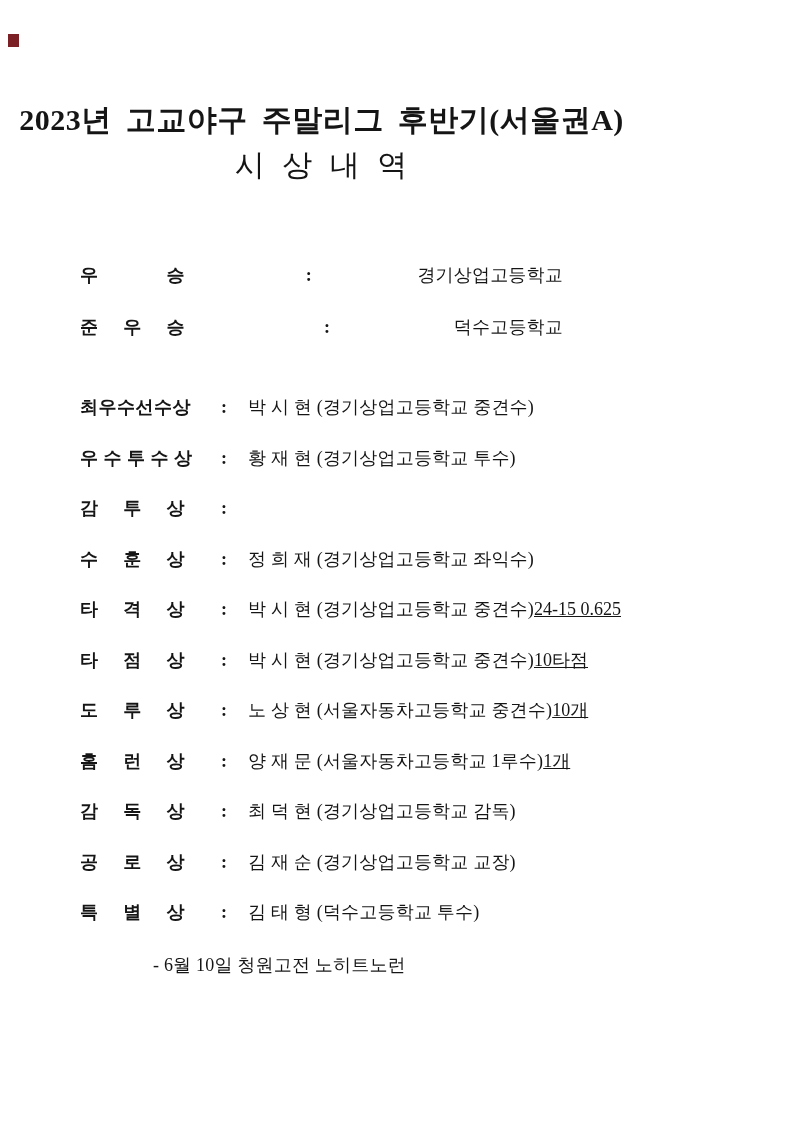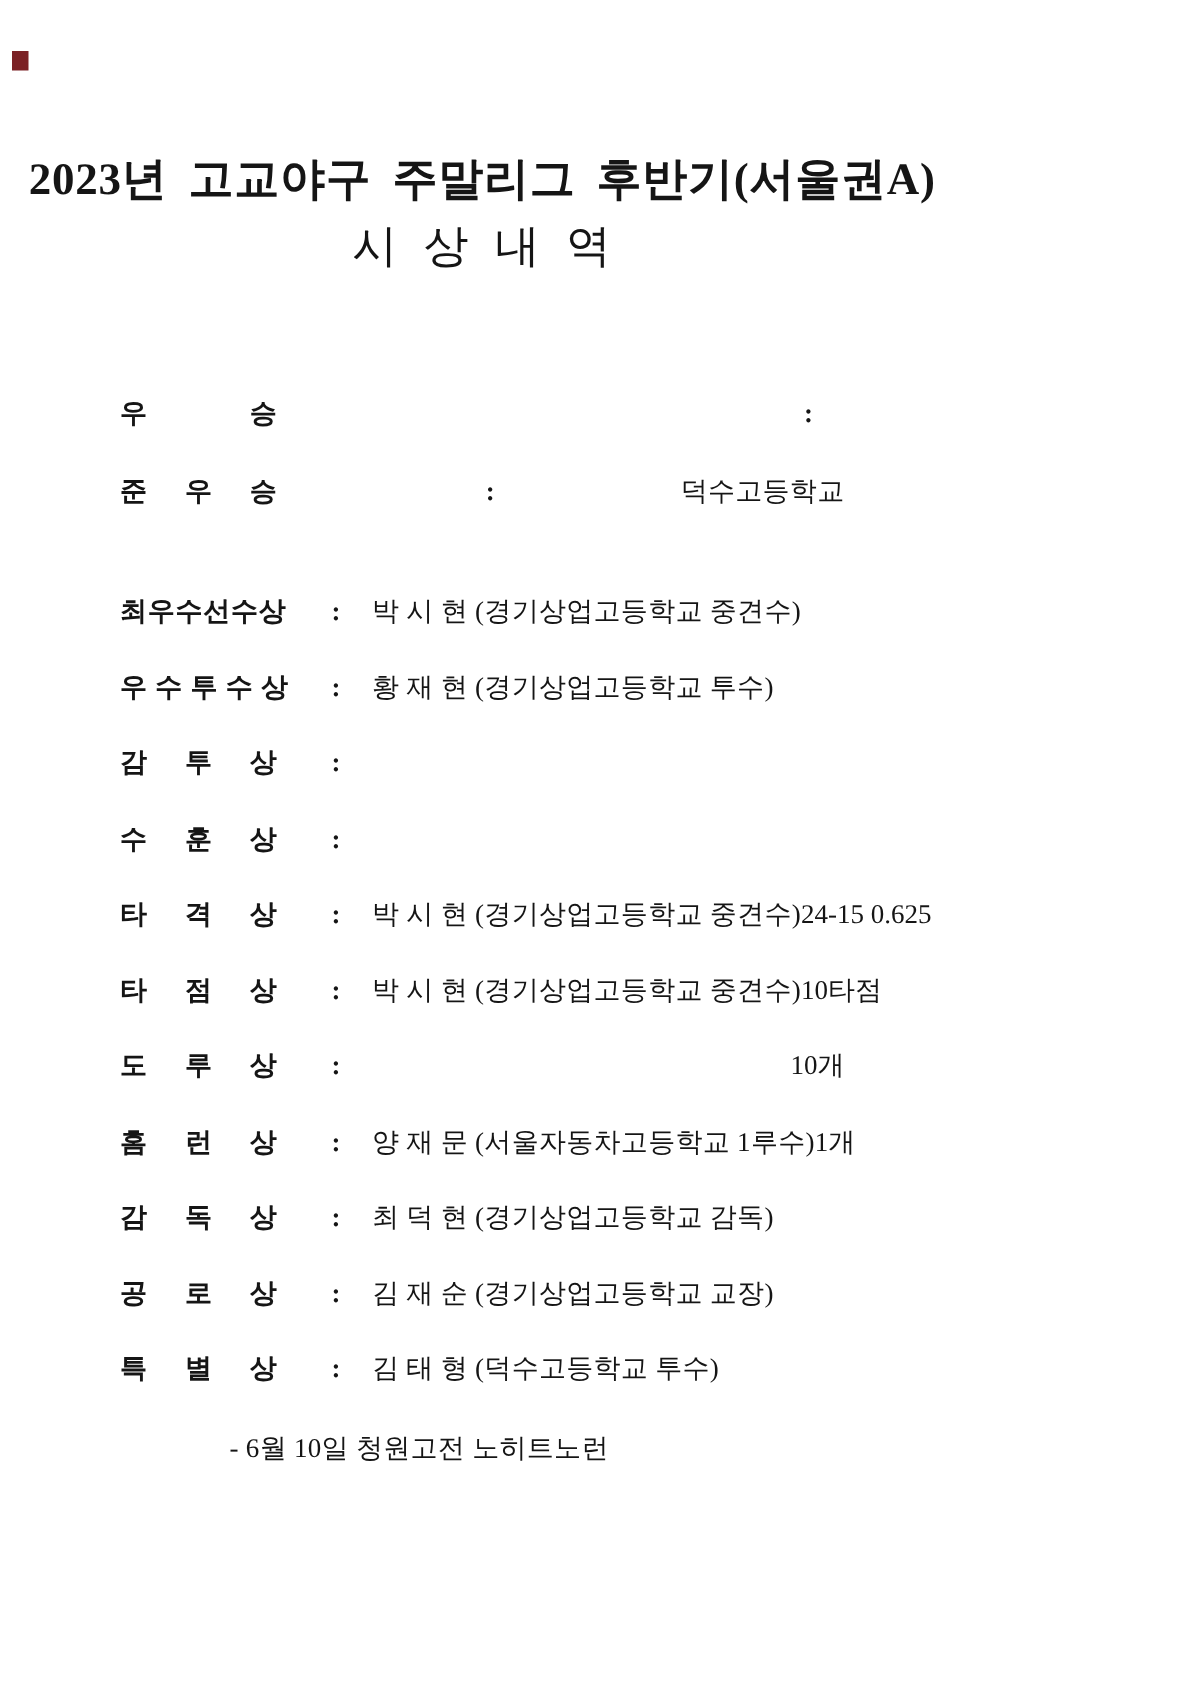--- a/index.html
+++ b/index.html
@@ -63,21 +63,21 @@
     text-align: justify;
     text-align-last: justify;
     letter-spacing: 0.5px;
   }
   .colon {
     font-weight: bold;
     margin-left: 36px;
     margin-right: 21px;
   }
   .value { letter-spacing: 0.2px; }
-  .stat { margin-left: auto; }
+  .stat { margin-left: auto; text-decoration: underline; }
   .note {
     margin-left: 73px;
     margin-top: 27px;
     line-height: 26px;
     letter-spacing: 0.2px;
   }
 </style>
 </head>
 <body>
 
@@ -87,20 +87,21 @@
 
   <div class="title">2023년 고교야구 주말리그 후반기(서울권A)</div>
   <div class="subtitle">시 상 내 역</div>
 
   <div class="content">
 
     <div class="results">
       <div class="row">
         <span class="label">우 승</span>
         <span class="colon">:</span>
+        <span class="value">경기상업고등학교</span>
       </div>
       <div class="row">
         <span class="label">준 우 승</span>
         <span class="colon">:</span>
         <span class="value">덕수고등학교</span>
       </div>
     </div>
 
     <div class="awards">
       <div class="row">
@@ -116,37 +117,39 @@
         <span class="stat"></span>
       </div>
       <div class="row">
         <span class="label">감 투 상</span>
         <span class="colon">:</span>
         <span class="stat"></span>
       </div>
       <div class="row">
         <span class="label">수 훈 상</span>
         <span class="colon">:</span>
+        <span class="value">정 희 재 (경기상업고등학교 좌익수)</span>
         <span class="stat"></span>
       </div>
       <div class="row">
         <span class="label">타 격 상</span>
         <span class="colon">:</span>
         <span class="value">박 시 현 (경기상업고등학교 중견수)</span>
         <span class="stat">24-15 0.625</span>
       </div>
       <div class="row">
         <span class="label">타 점 상</span>
         <span class="colon">:</span>
         <span class="value">박 시 현 (경기상업고등학교 중견수)</span>
         <span class="stat">10타점</span>
       </div>
       <div class="row">
         <span class="label">도 루 상</span>
         <span class="colon">:</span>
+        <span class="value">노 상 현 (서울자동차고등학교 중견수)</span>
         <span class="stat">10개</span>
       </div>
       <div class="row">
         <span class="label">홈 런 상</span>
         <span class="colon">:</span>
         <span class="value">양 재 문 (서울자동차고등학교 1루수)</span>
         <span class="stat">1개</span>
       </div>
       <div class="row">
         <span class="label">감 독 상</span>

